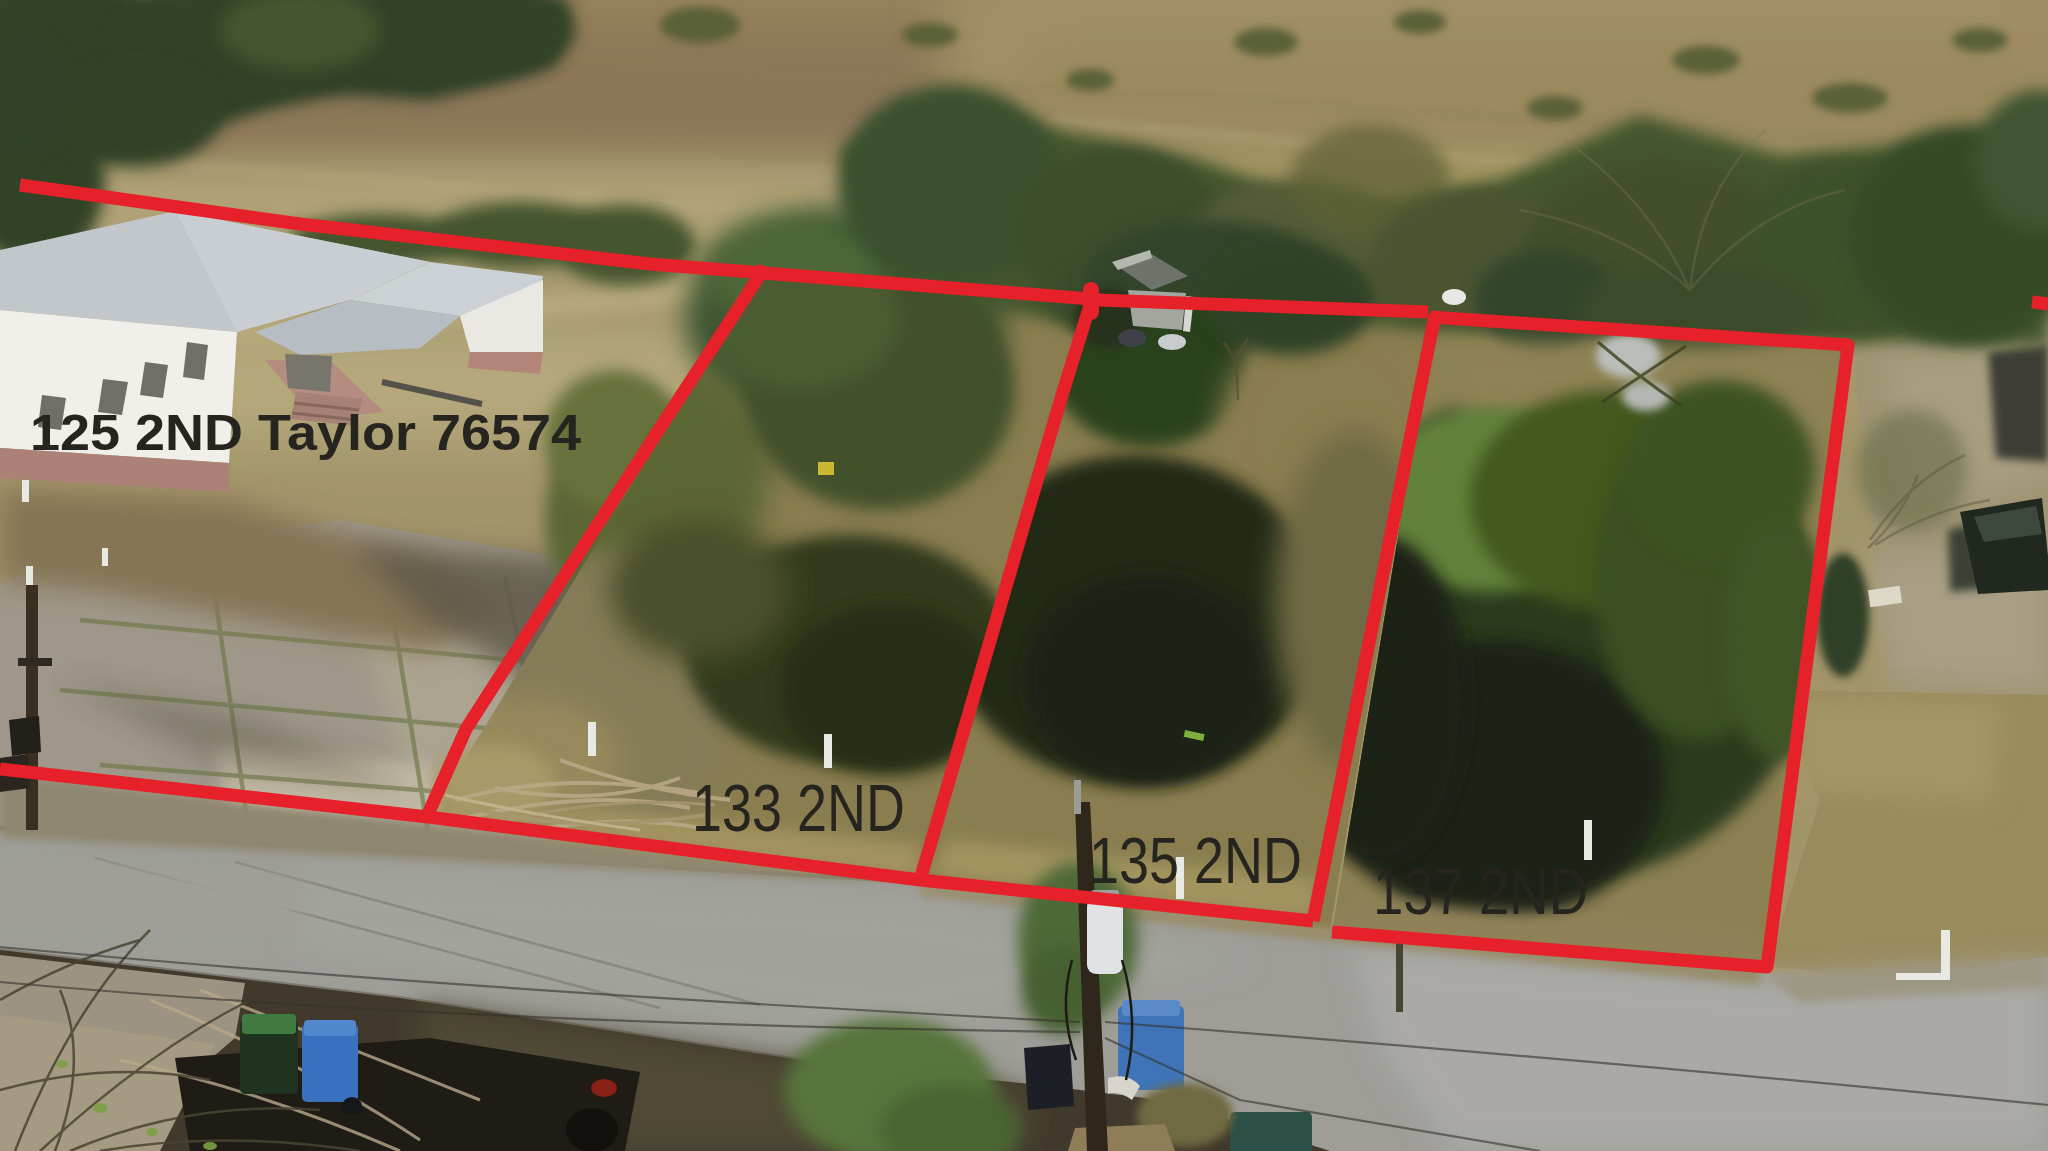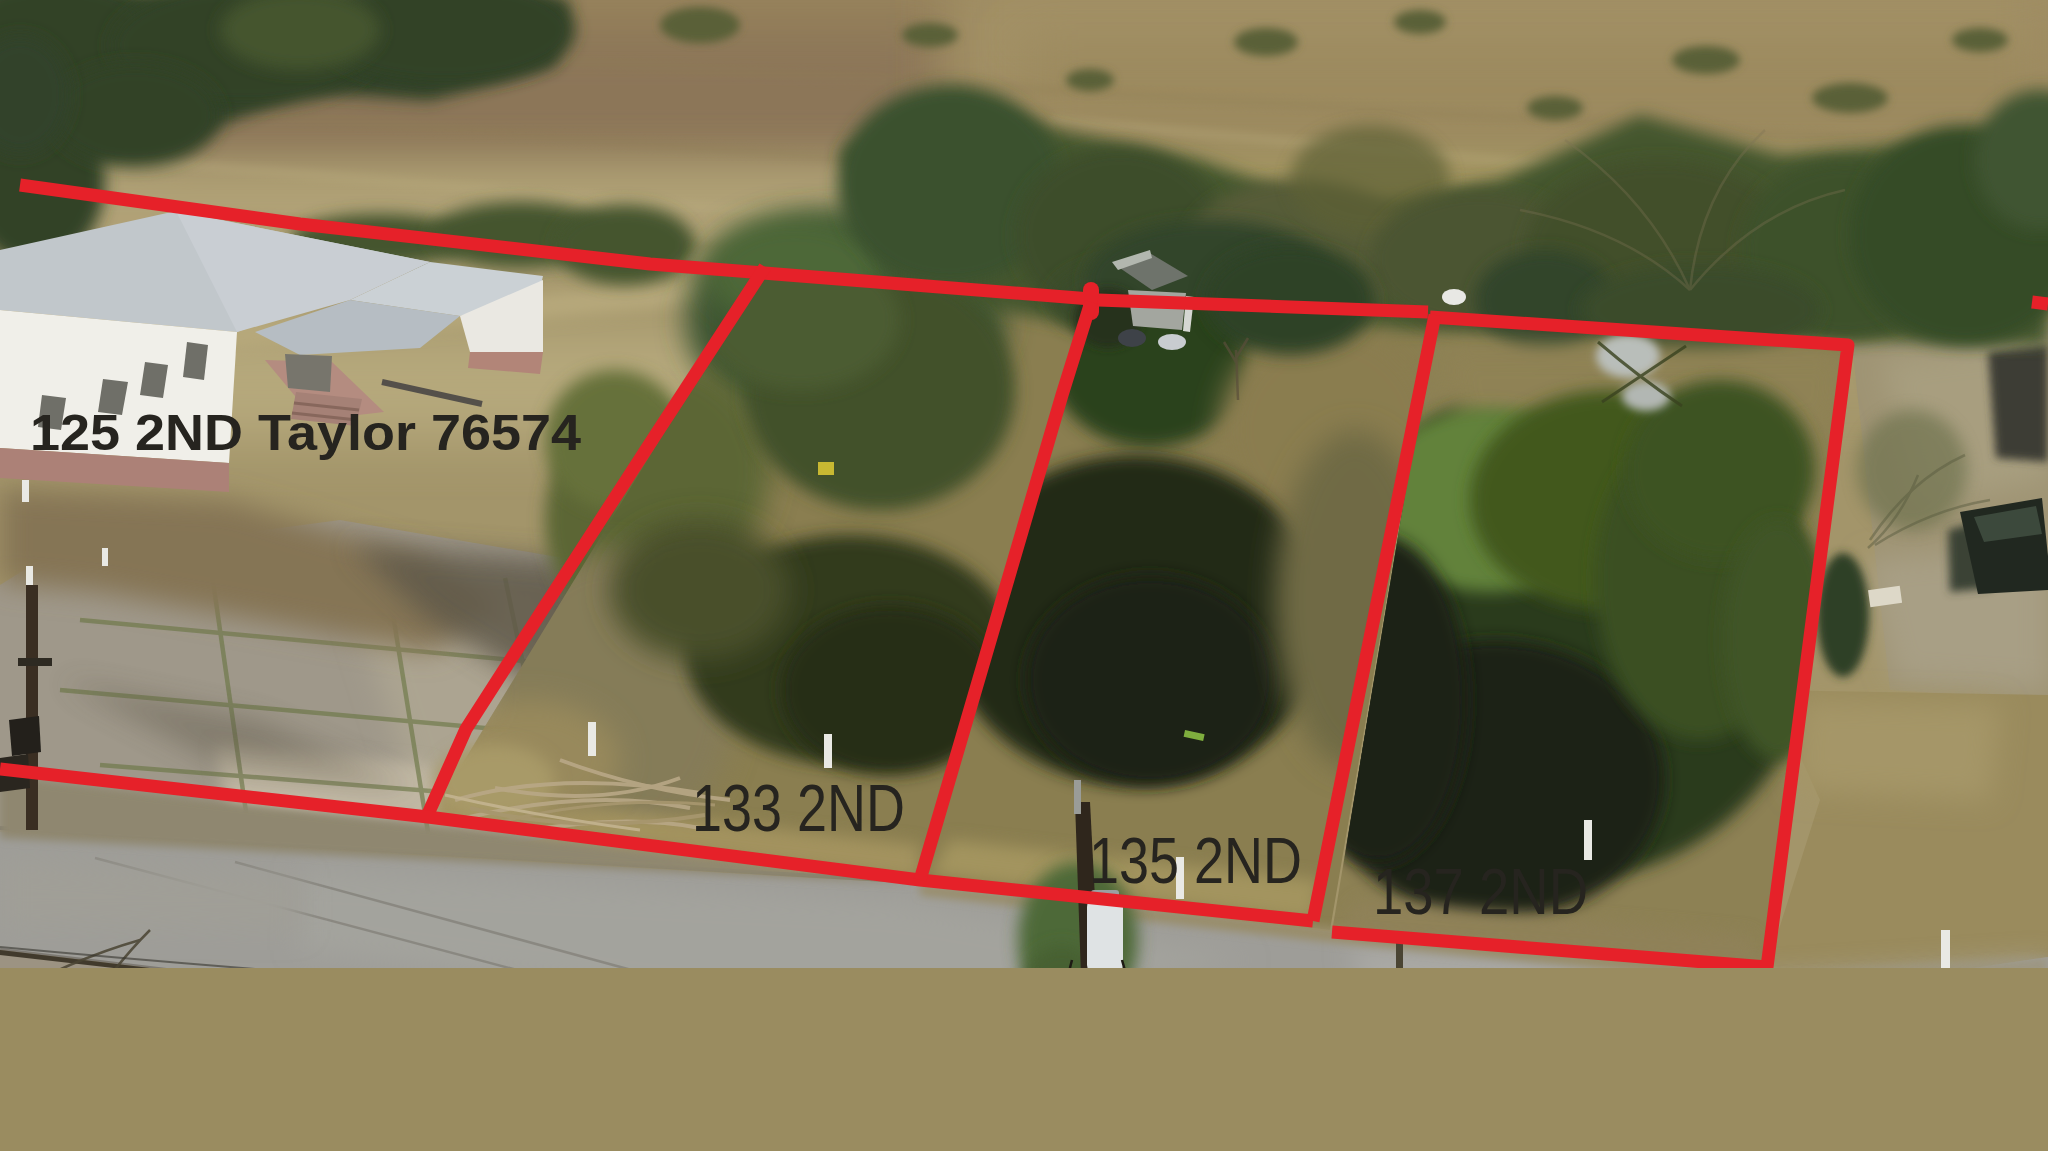--- a/index.html
+++ b/index.html
@@ -1,16 +1,16 @@
 <!DOCTYPE html>
 <html><head>
 <meta charset="utf-8">
 <style>
   html,body{margin:0;padding:0;background:#9a8c60;}
-  #scene{position:relative;width:2048px;height:968px;overflow:hidden;font-family:"Liberation Sans",sans-serif;}
+  #scene{position:relative;width:2048px;height:1151px;overflow:hidden;font-family:"Liberation Sans",sans-serif;}
   svg{display:block;}
 </style>
 </head>
 <body>
 <div id="scene">
 <svg width="2048" height="1151" viewBox="0 0 2048 1151" xmlns="http://www.w3.org/2000/svg">
 <defs>
   <filter id="b4" x="-40%" y="-40%" width="180%" height="180%">
           <feGaussianBlur stdDeviation="4"></feGaussianBlur>
         </filter>

